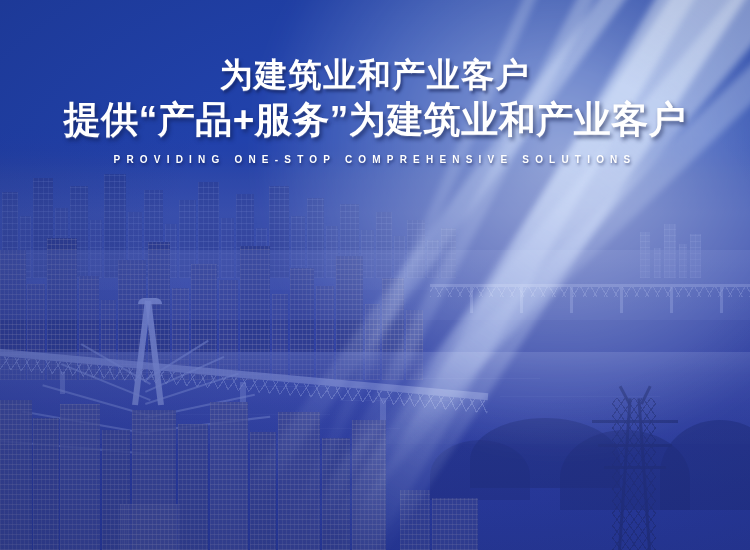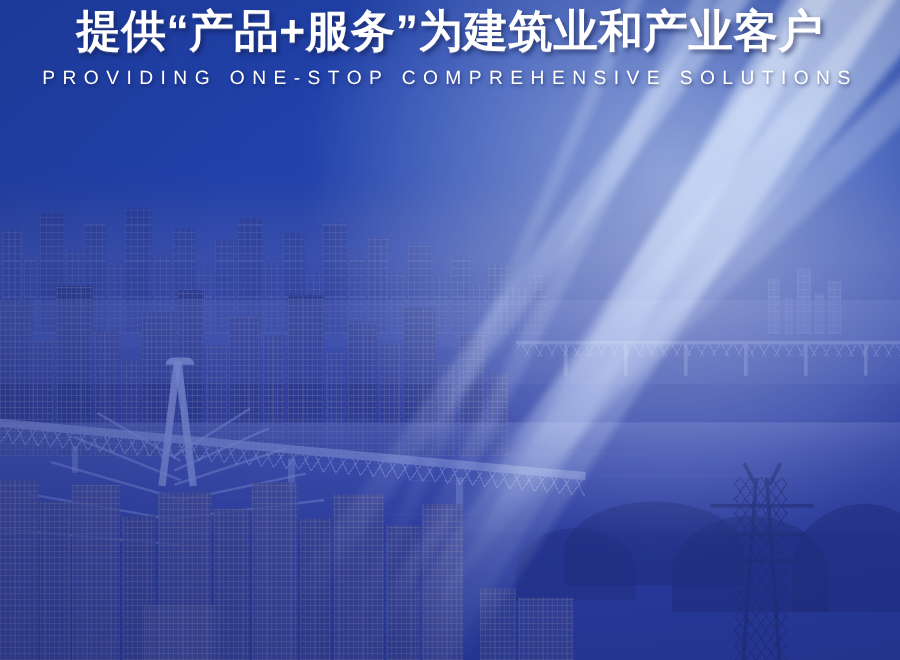--- a/index.html
+++ b/index.html
@@ -122,21 +122,21 @@
     text-shadow:2px 3px 3px rgba(12,24,72,.55), 0 1px 0 rgba(255,255,255,.25);
   }
   #line2{
     margin:0;padding-top:4px;
     font-size:37px;line-height:44px;font-weight:bold;color:#ffffff;
     letter-spacing:0.5px;
     text-shadow:2px 3px 4px rgba(12,24,72,.6), 0 1px 0 rgba(255,255,255,.25);
   }
   #subtitle{
     margin:0;padding-top:9px;
-    font-size:16px;line-height:18px;font-weight:normal;color:#ffffff;
+    font-size:10px;line-height:18px;font-weight:bold;color:#ffffff;
     letter-spacing:6.2px;
     text-shadow:1px 2px 3px rgba(14,26,78,.55);
   }
 </style>
 </head>
 <body>
 
 <div id="banner">
 
   <div class="layer" id="sky"></div>
@@ -293,17 +293,18 @@
     <div class="ray" style="right:60px;top:-90px;width:22px;height:740px;transform:rotate(36deg);opacity:.65;"></div>
     <div class="ray" style="right:-90px;top:-60px;width:46px;height:780px;transform:rotate(40deg);opacity:.70;"></div>
     <div class="ray" style="right:110px;top:-90px;width:16px;height:720px;transform:rotate(27deg);opacity:.50;"></div>
     <div class="ray" style="right:-150px;top:-40px;width:28px;height:760px;transform:rotate(46deg);opacity:.50;"></div>
     <div class="ray" style="right:170px;top:-100px;width:12px;height:700px;transform:rotate(24deg);opacity:.38;"></div>
   </div>
 
   <div class="layer" id="vignette"></div>
 
   <div id="textblock">
+    <h1 id="line1">为建筑业和产业客户</h1>
     <h1 id="line2">提供“产品+服务”为建筑业和产业客户</h1>
     <p id="subtitle">PROVIDING ONE-STOP COMPREHENSIVE SOLUTIONS</p>
   </div>
 
 </div>
 
 </body></html>

